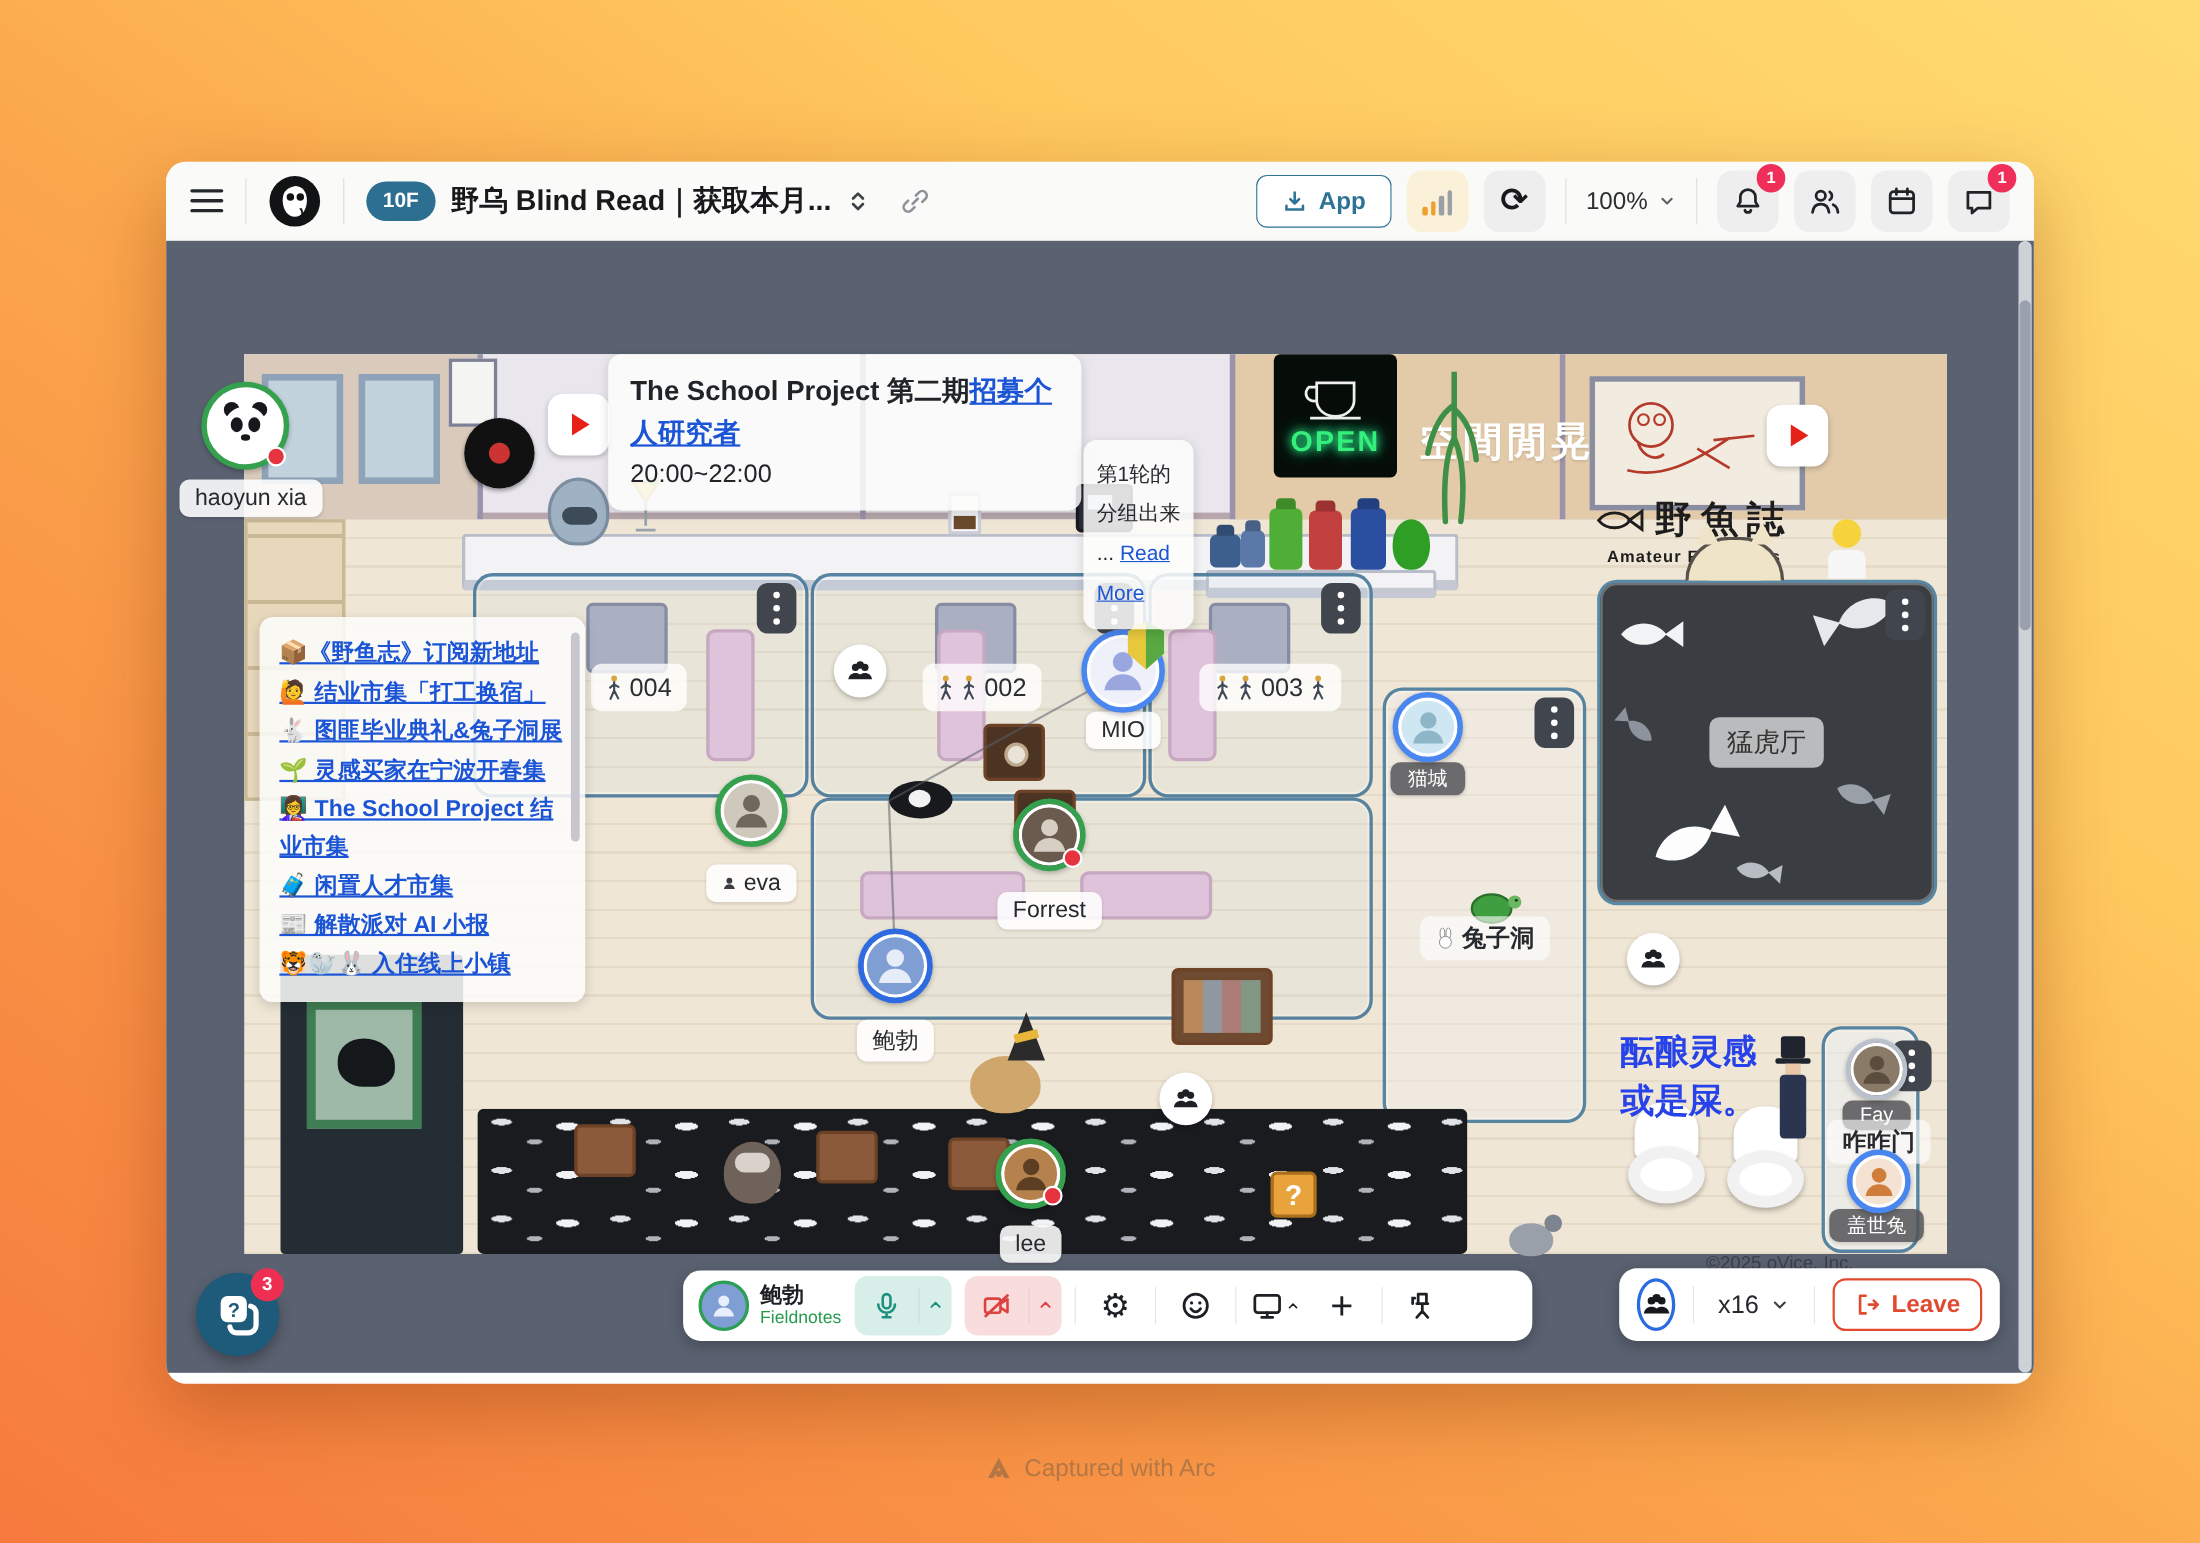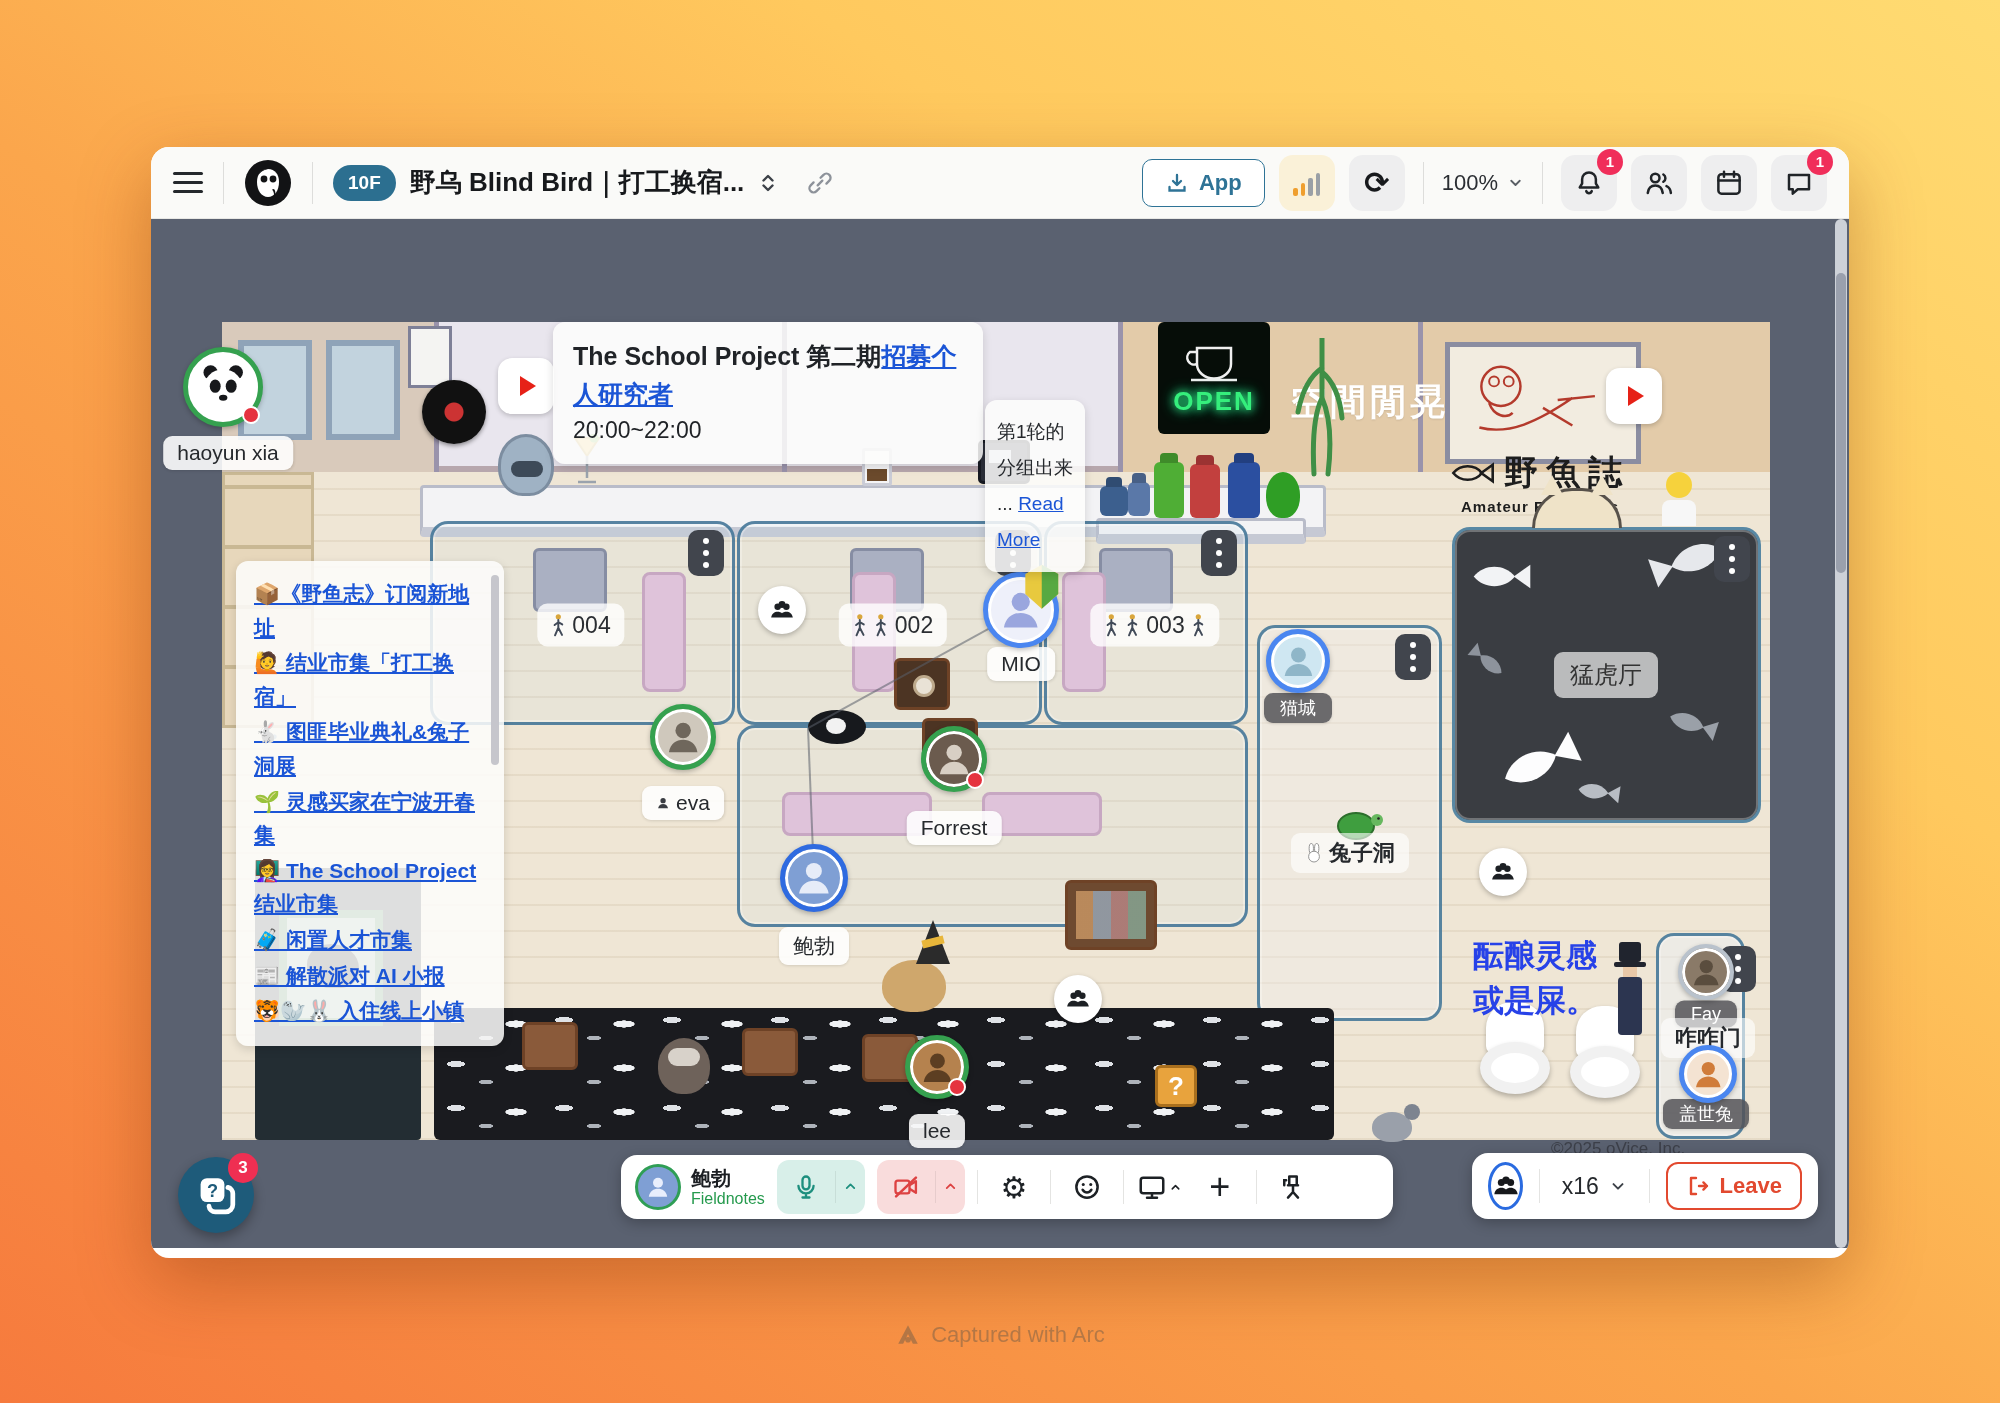--- a/index.html
+++ b/index.html
@@ -82,21 +82,21 @@
     box-shadow:0 2px 5px rgba(0,0,0,.25);z-index:6;cursor:pointer;}
   .begmark{position:absolute;right:-12px;top:-14px;z-index:8;}
 
   
   .note{position:absolute;background:rgba(253,253,252,.86);border-radius:12px;
     box-shadow:0 3px 10px rgba(0,0,0,.14);z-index:9;}
   .note a{color:#1b55d6;text-decoration:underline;cursor:pointer;}
   .schoolnote{padding:16px 20px;font-size:23px;color:#202327;line-height:1.5;width:430px;}
   .schoolnote .t{font-weight:bold;font-size:25px;}
   .groupnote{width:100px;padding:14px 12px;font-size:19px;line-height:1.9;color:#26292d;text-align:left;}
-  .linksnote{width:268px;padding:16px 14px 16px 18px;font-size:21px;line-height:1.6;font-weight:bold;}
+  .linksnote{width:296px;padding:16px 14px 16px 18px;font-size:21px;line-height:1.6;font-weight:bold;}
   .linksnote a{display:block;margin-bottom:2px;}
   .notescroll{position:absolute;right:5px;top:14px;width:8px;height:190px;border-radius:5px;background:#c6c6cc;}
 
   
   .ctlbar{position:absolute;left:470px;top:936px;width:772px;height:64px;background:#fff;border-radius:16px;
     box-shadow:0 4px 14px rgba(0,0,0,.25);display:flex;align-items:center;padding:0 14px;gap:12px;z-index:20;}
   .me{display:flex;align-items:center;gap:10px;}
   .meav{width:46px;height:46px;border-radius:50%;background:#7f9fd4;border:3px solid #2f9e55;
     display:flex;align-items:center;justify-content:center;color:#e8eefc;}
   .mename{font-size:20px;font-weight:bold;color:#1c1f23;line-height:1.15;}
@@ -300,21 +300,21 @@
       <svg class="logo" viewBox="0 0 48 48">
         <circle cx="24" cy="24" r="23" fill="#121315"></circle>
         <path d="M24 10c7 0 11 5.5 11 13 0 8.5-4.5 15-11 15s-11-6.5-11-15c0-7.5 4-13 11-13Z" fill="#fff"></path>
         <path d="M13.5 17c2-5 6-7.5 10.5-7 -5 1-8 3.5-10.5 7Z" fill="#121315"></path>
         <circle cx="20" cy="20" r="3.4" fill="#121315"></circle>
           <circle cx="29" cy="20" r="3.4" fill="#121315"></circle>
         <path d="M30 30c2 2.5 2 6.5-.5 8.5 1-3 .5-6-1.5-8Z" fill="#121315"></path>
       </svg>
       <div class="vdiv"></div>
       <div class="floorpill">10F</div>
-      <div class="roomtitle">野乌 Blind Bird｜打工换宿...</div>
+      <div class="roomtitle">野乌 Blind Read｜获取本月...</div>
       <svg class="sorticon" width="24" height="24">
           <use href="#i-sort"></use>
         </svg>
       <svg class="linkicon" width="28" height="28">
           <use href="#i-link"></use>
         </svg>
 
       <div class="tbright">
         <button class="appbtn">
           <svg width="24" height="24">

